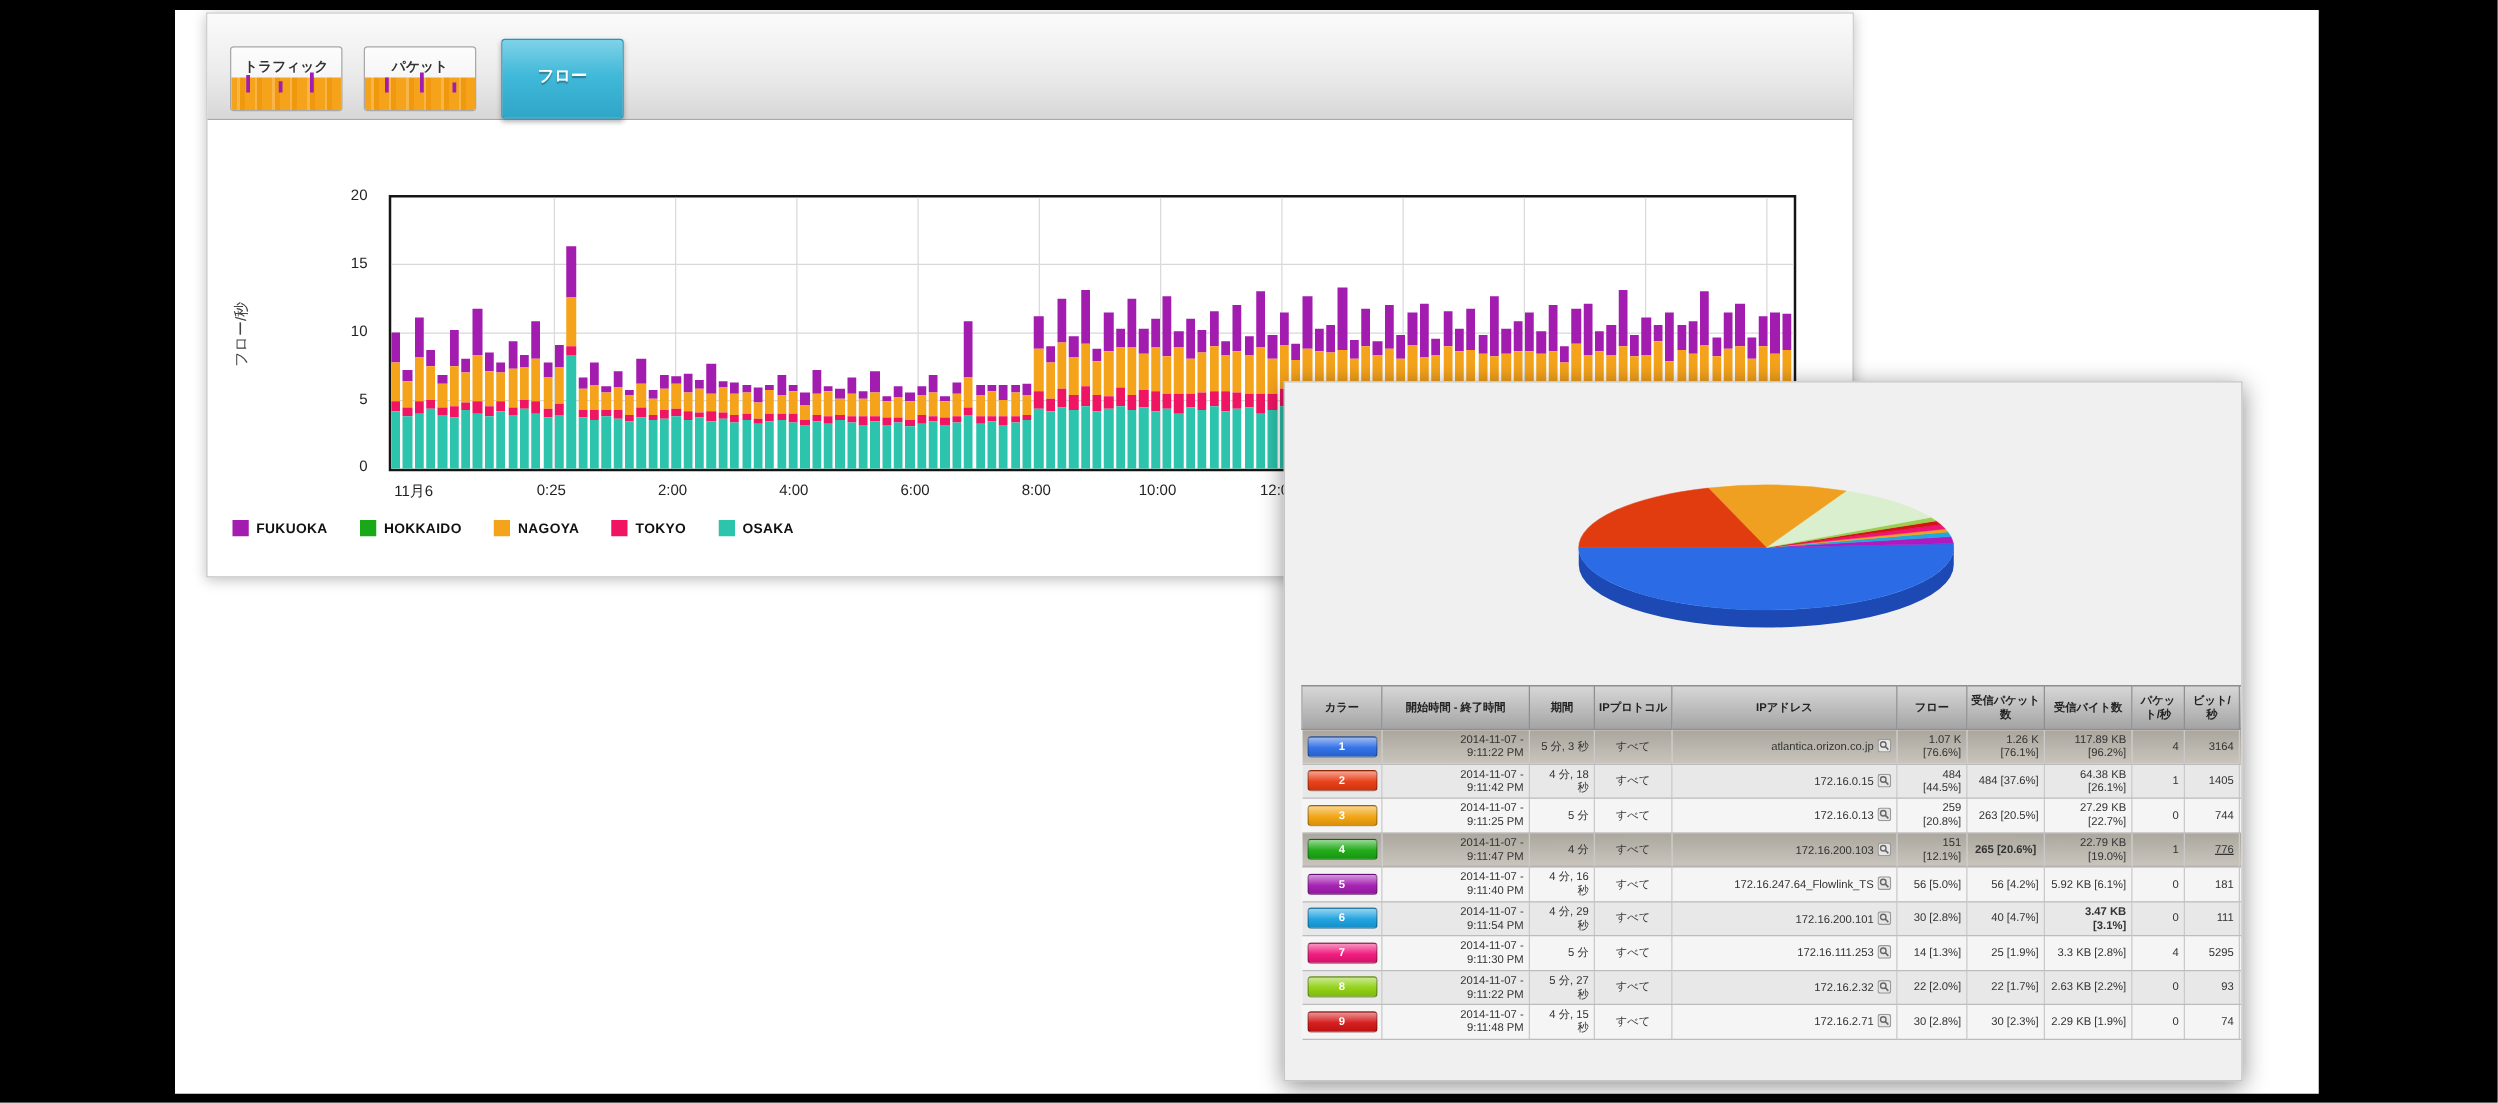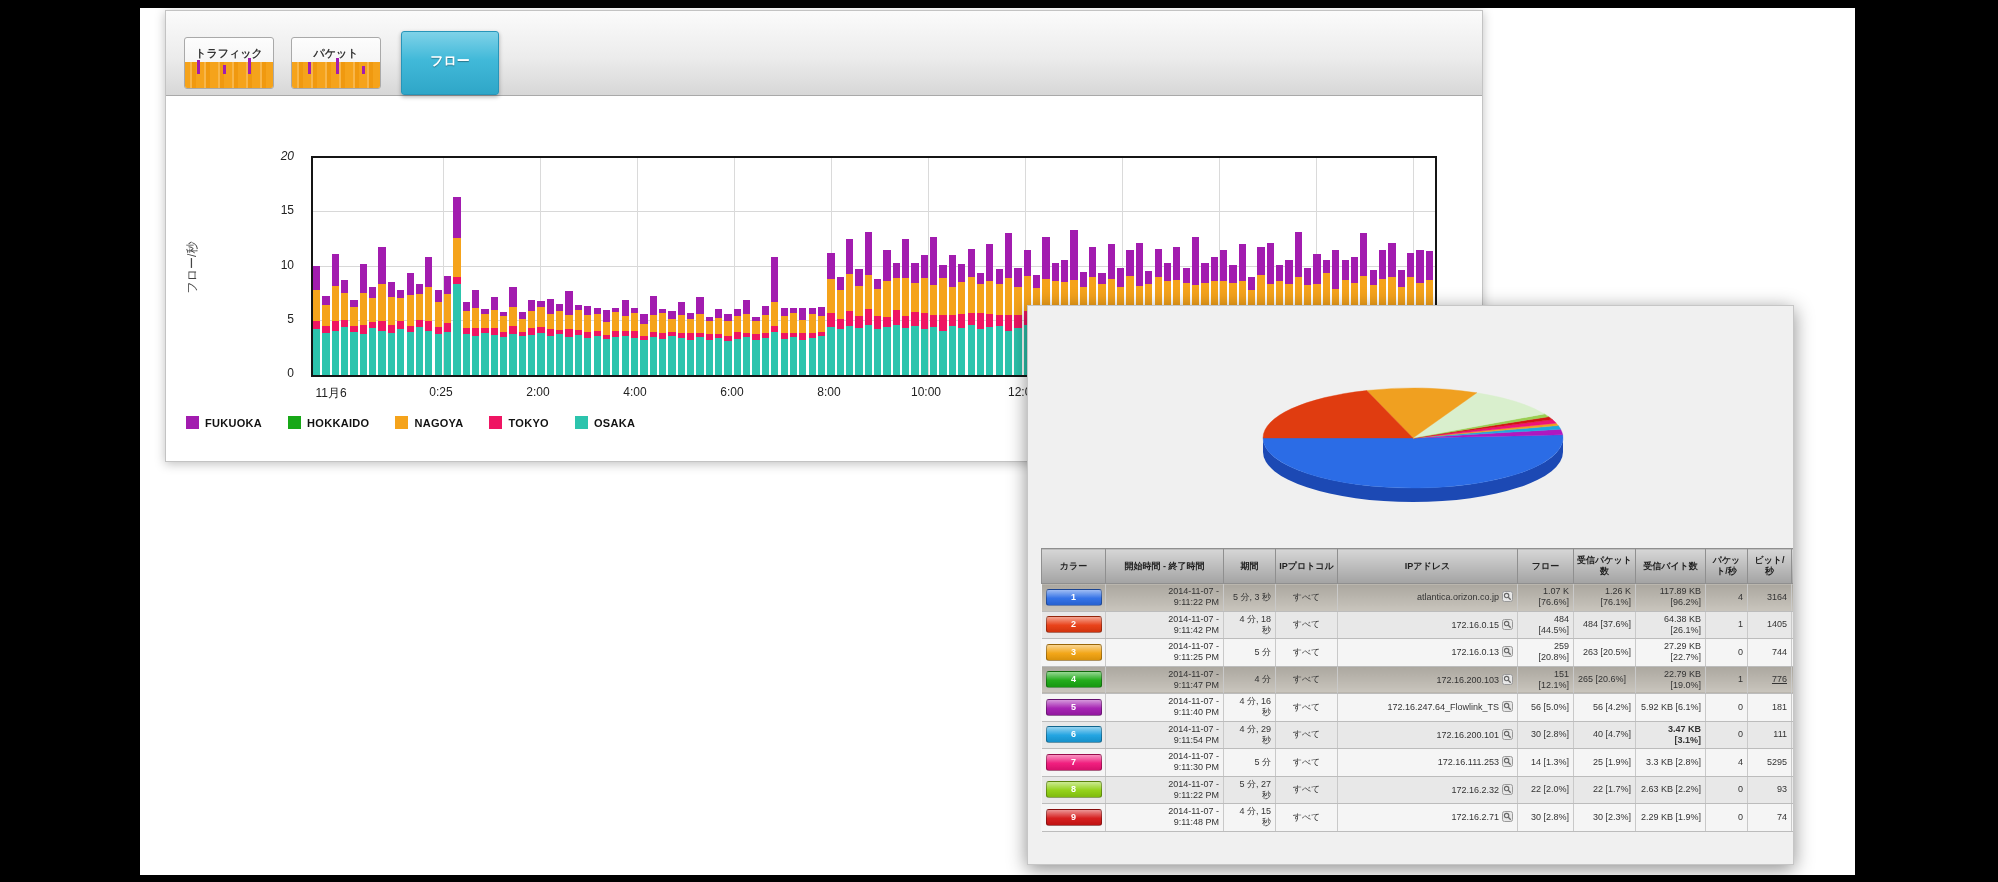--- a/index.html
+++ b/index.html
@@ -100,21 +100,21 @@
     </div>
 
     <div id="ylab-wrap">
         <span>フロー/秒</span>
       </div>
     <div id="yticks">
         <div class="ytick" style="top: 210px;">0</div>
         <div class="ytick" style="top: 155.75px;">5</div>
         <div class="ytick" style="top: 101.5px;">10</div>
         <div class="ytick" style="top: 47.25px;">15</div>
-        <div class="ytick" style="top: -7px; font-style: italic;">20</div>
+        <div class="ytick" style="top: -7px;">20</div>
       </div>
     <div id="plot-area">
         <div class="hgrid" style="bottom: 54.25px;"></div>
         <div class="hgrid" style="bottom: 108.5px;"></div>
         <div class="hgrid" style="bottom: 162.75px;"></div>
         <div class="vgrid" style="left: 130px;"></div>
         <div class="vgrid" style="left: 227px;"></div>
         <div class="vgrid" style="left: 324px;"></div>
         <div class="vgrid" style="left: 421px;"></div>
         <div class="vgrid" style="left: 518px;"></div>
@@ -1120,21 +1120,21 @@
                 <span class="tline">9:11:47 PM</span>
               </td>
               <td style="text-align: right;">4 分</td>
               <td style="text-align: center;">すべて</td>
               <td style="text-align: right;"><span>172.16.200.103</span><svg class="mag" width="11" height="11" viewBox="0 0 11 11">
                   <rect x="0.5" y="0.5" width="10" height="10" rx="2" fill="#e7e7e7" stroke="#9a9a9a"></rect>
                   <circle cx="4.6" cy="4.6" r="2.2" fill="none" stroke="#666" stroke-width="1.1"></circle>
                   <line x1="6.3" y1="6.3" x2="8.7" y2="8.7" stroke="#666" stroke-width="1.3"></line>
                 </svg></td>
               <td style="text-align: right;">151 [12.1%]</td>
-              <td style="text-align: left;">265 [20.6%]</td>
+              <td style="text-align: center; font-weight: bold;">265 [20.6%]</td>
               <td style="text-align: right;">22.79 KB [19.0%]</td>
               <td style="text-align: right;">1</td>
               <td style="text-align: right; text-decoration: underline;">776</td>
               <td style="text-align: right;">88</td>
             </tr>
             <tr class="odd">
               <td>
                 <span class="swatch" style="background-color: rgb(162, 26, 176);">5</span>
               </td>
               <td style="text-align: right;">

